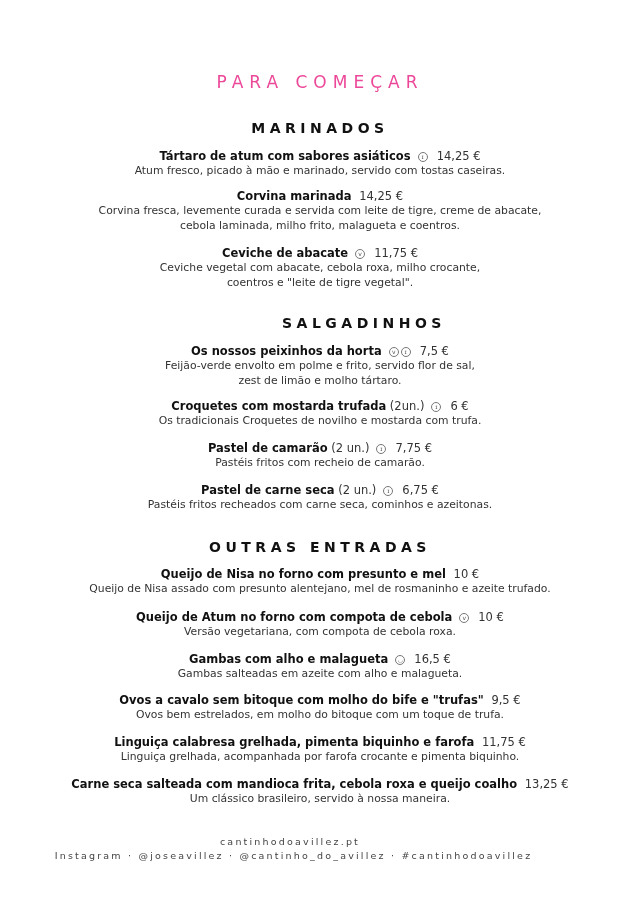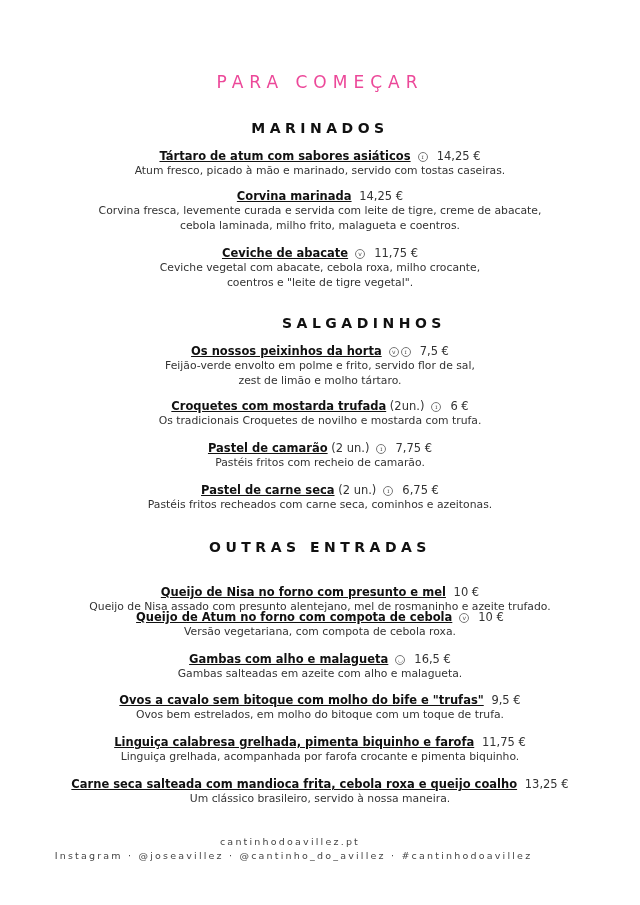--- a/index.html
+++ b/index.html
@@ -2,21 +2,21 @@
 <html><head>
 <meta charset="utf-8">
 <style>
   html, body { margin:0; padding:0; background:#fff; }
   body { width:640px; height:905px; position:relative; font-family:"DejaVu Sans", sans-serif; color:#1a1a1a; }
   .page { position:absolute; left:0; top:0; width:640px; text-align:center; }
   .title { position:absolute; left:0; width:640px; top:72px; font-size:17px; letter-spacing:6px; font-weight:400; color:#ec4899; }
   .section-h { position:absolute; left:0; width:640px; font-size:14px; letter-spacing:4.5px; font-weight:600; color:#111; }
   .item { position:absolute; left:0; width:640px; }
   .name-line { font-size:11.5px; line-height:15px; }
-  .name { font-weight:bold; color:#111;text-decoration:underline; }
+  .name { font-weight:bold; color:#111; }
   .qty { font-weight:normal; color:#333; }
   .icons { display:inline-block; margin:0 4px 0 6px; vertical-align:1px; }
   .ic { display:inline-block; width:8px; height:8px; border:1px solid #777; border-radius:50%; font-size:6px; line-height:8px; text-align:center; color:#555; margin:0 1px; }
   .price { color:#333; margin-left:4px; }
   .desc { font-size:10.8px; line-height:14.5px; color:#333; }
   .footer1 { position:absolute; left:0; width:580px; top:836px; font-size:9.5px; letter-spacing:2.2px; color:#444; }
   .footer2 { position:absolute; left:0; width:587px; top:850px; font-size:9.5px; letter-spacing:2.2px; color:#444; }
 </style>
 </head>
 <body>
@@ -51,21 +51,21 @@
       </div>
       <div class="item" style="top: 440px;">
         <div class="name-line"><span class="name">Pastel de camarão</span> <span class="qty">(2 un.)</span><span class="icons"><span class="ic">ɪ</span></span><span class="price">7,75 €</span></div>
         <div class="desc">Pastéis fritos com recheio de camarão.</div>
       </div>
       <div class="item" style="top: 482px;">
         <div class="name-line"><span class="name">Pastel de carne seca</span> <span class="qty">(2 un.)</span><span class="icons"><span class="ic">ɪ</span></span><span class="price">6,75 €</span></div>
         <div class="desc">Pastéis fritos recheados com carne seca, cominhos e azeitonas.</div>
       </div>
       <div class="section-h" style="top: 539px;">OUTRAS ENTRADAS</div>
-      <div class="item" style="top: 567px; margin-top: 18px;">
+      <div class="item" style="top: 567px;">
         <div class="name-line"><span class="name">Queijo de Nisa no forno com presunto e mel</span> <span class="price">10 €</span></div>
         <div class="desc">Queijo de Nisa assado com presunto alentejano, mel de rosmaninho e azeite trufado.</div>
       </div>
       <div class="item" style="top: 609px;">
         <div class="name-line"><span class="name">Queijo de Atum no forno com compota de cebola</span><span class="icons"><span class="ic">v</span></span><span class="price">10 €</span></div>
         <div class="desc">Versão vegetariana, com compota de cebola roxa.</div>
       </div>
       <div class="item" style="top: 651px;">
         <div class="name-line"><span class="name">Gambas com alho e malagueta</span><span class="icons"><span class="ic">◡</span></span><span class="price">16,5 €</span></div>
         <div class="desc">Gambas salteadas em azeite com alho e malagueta.</div>

